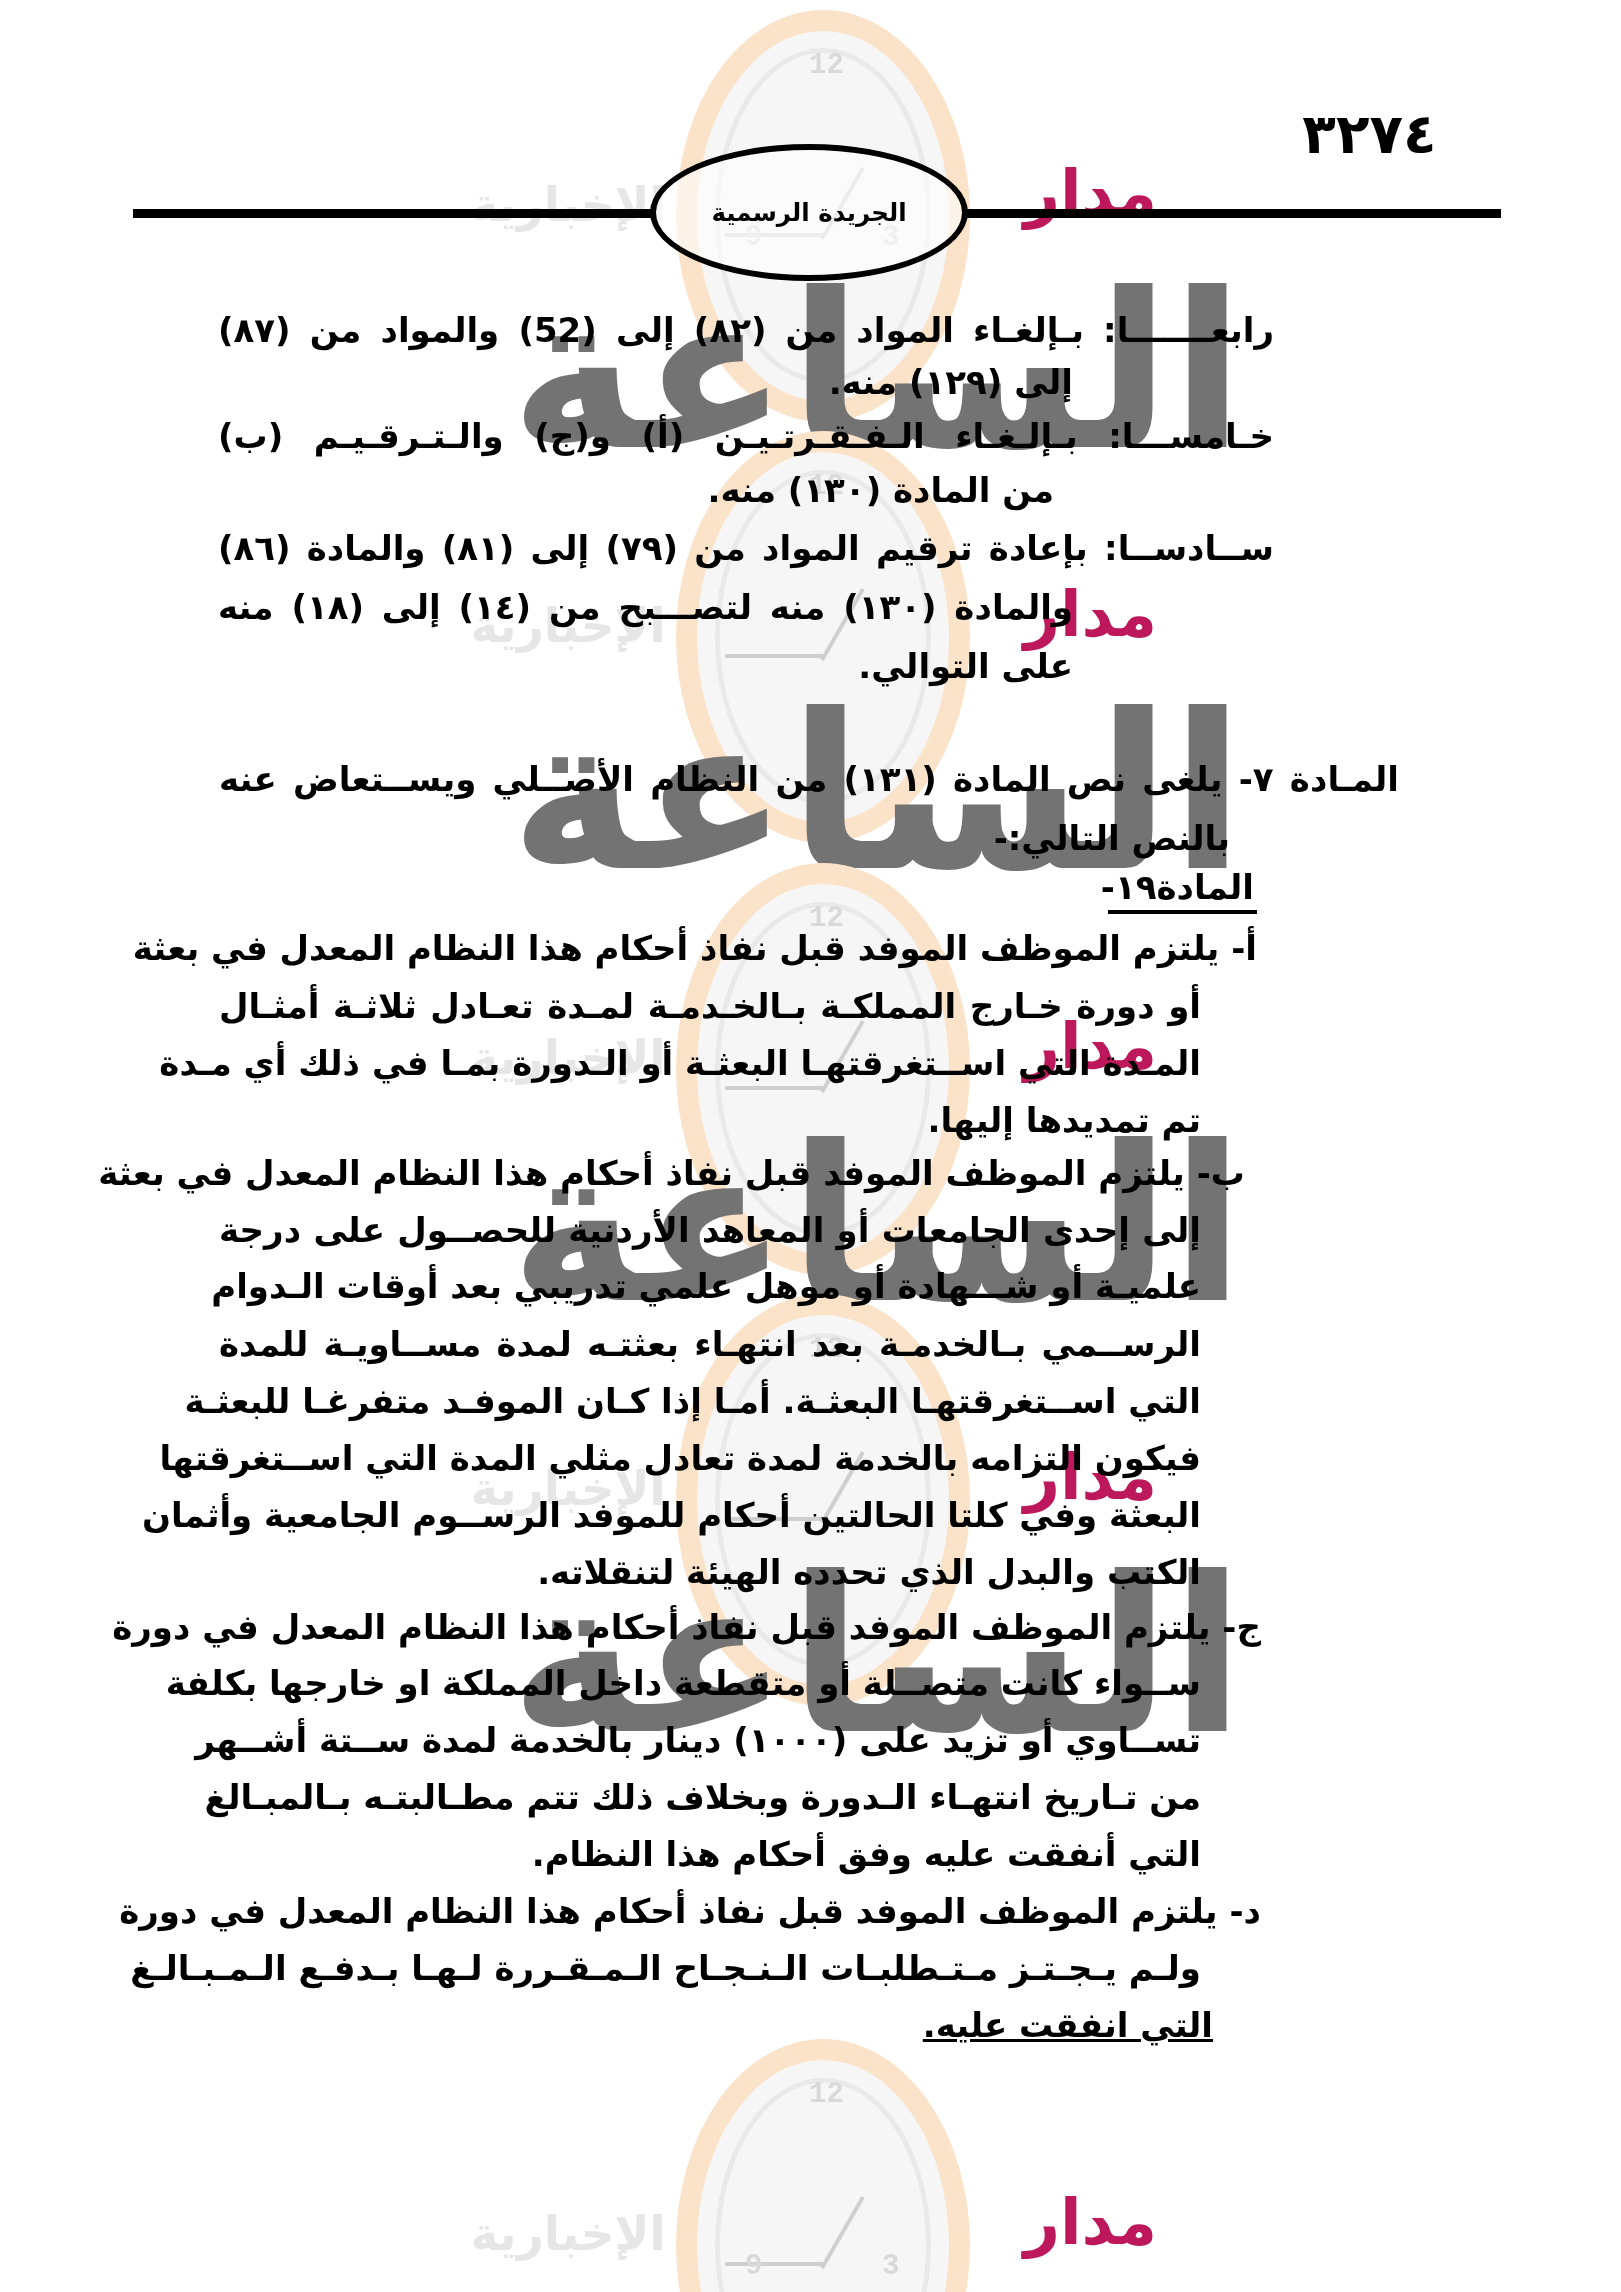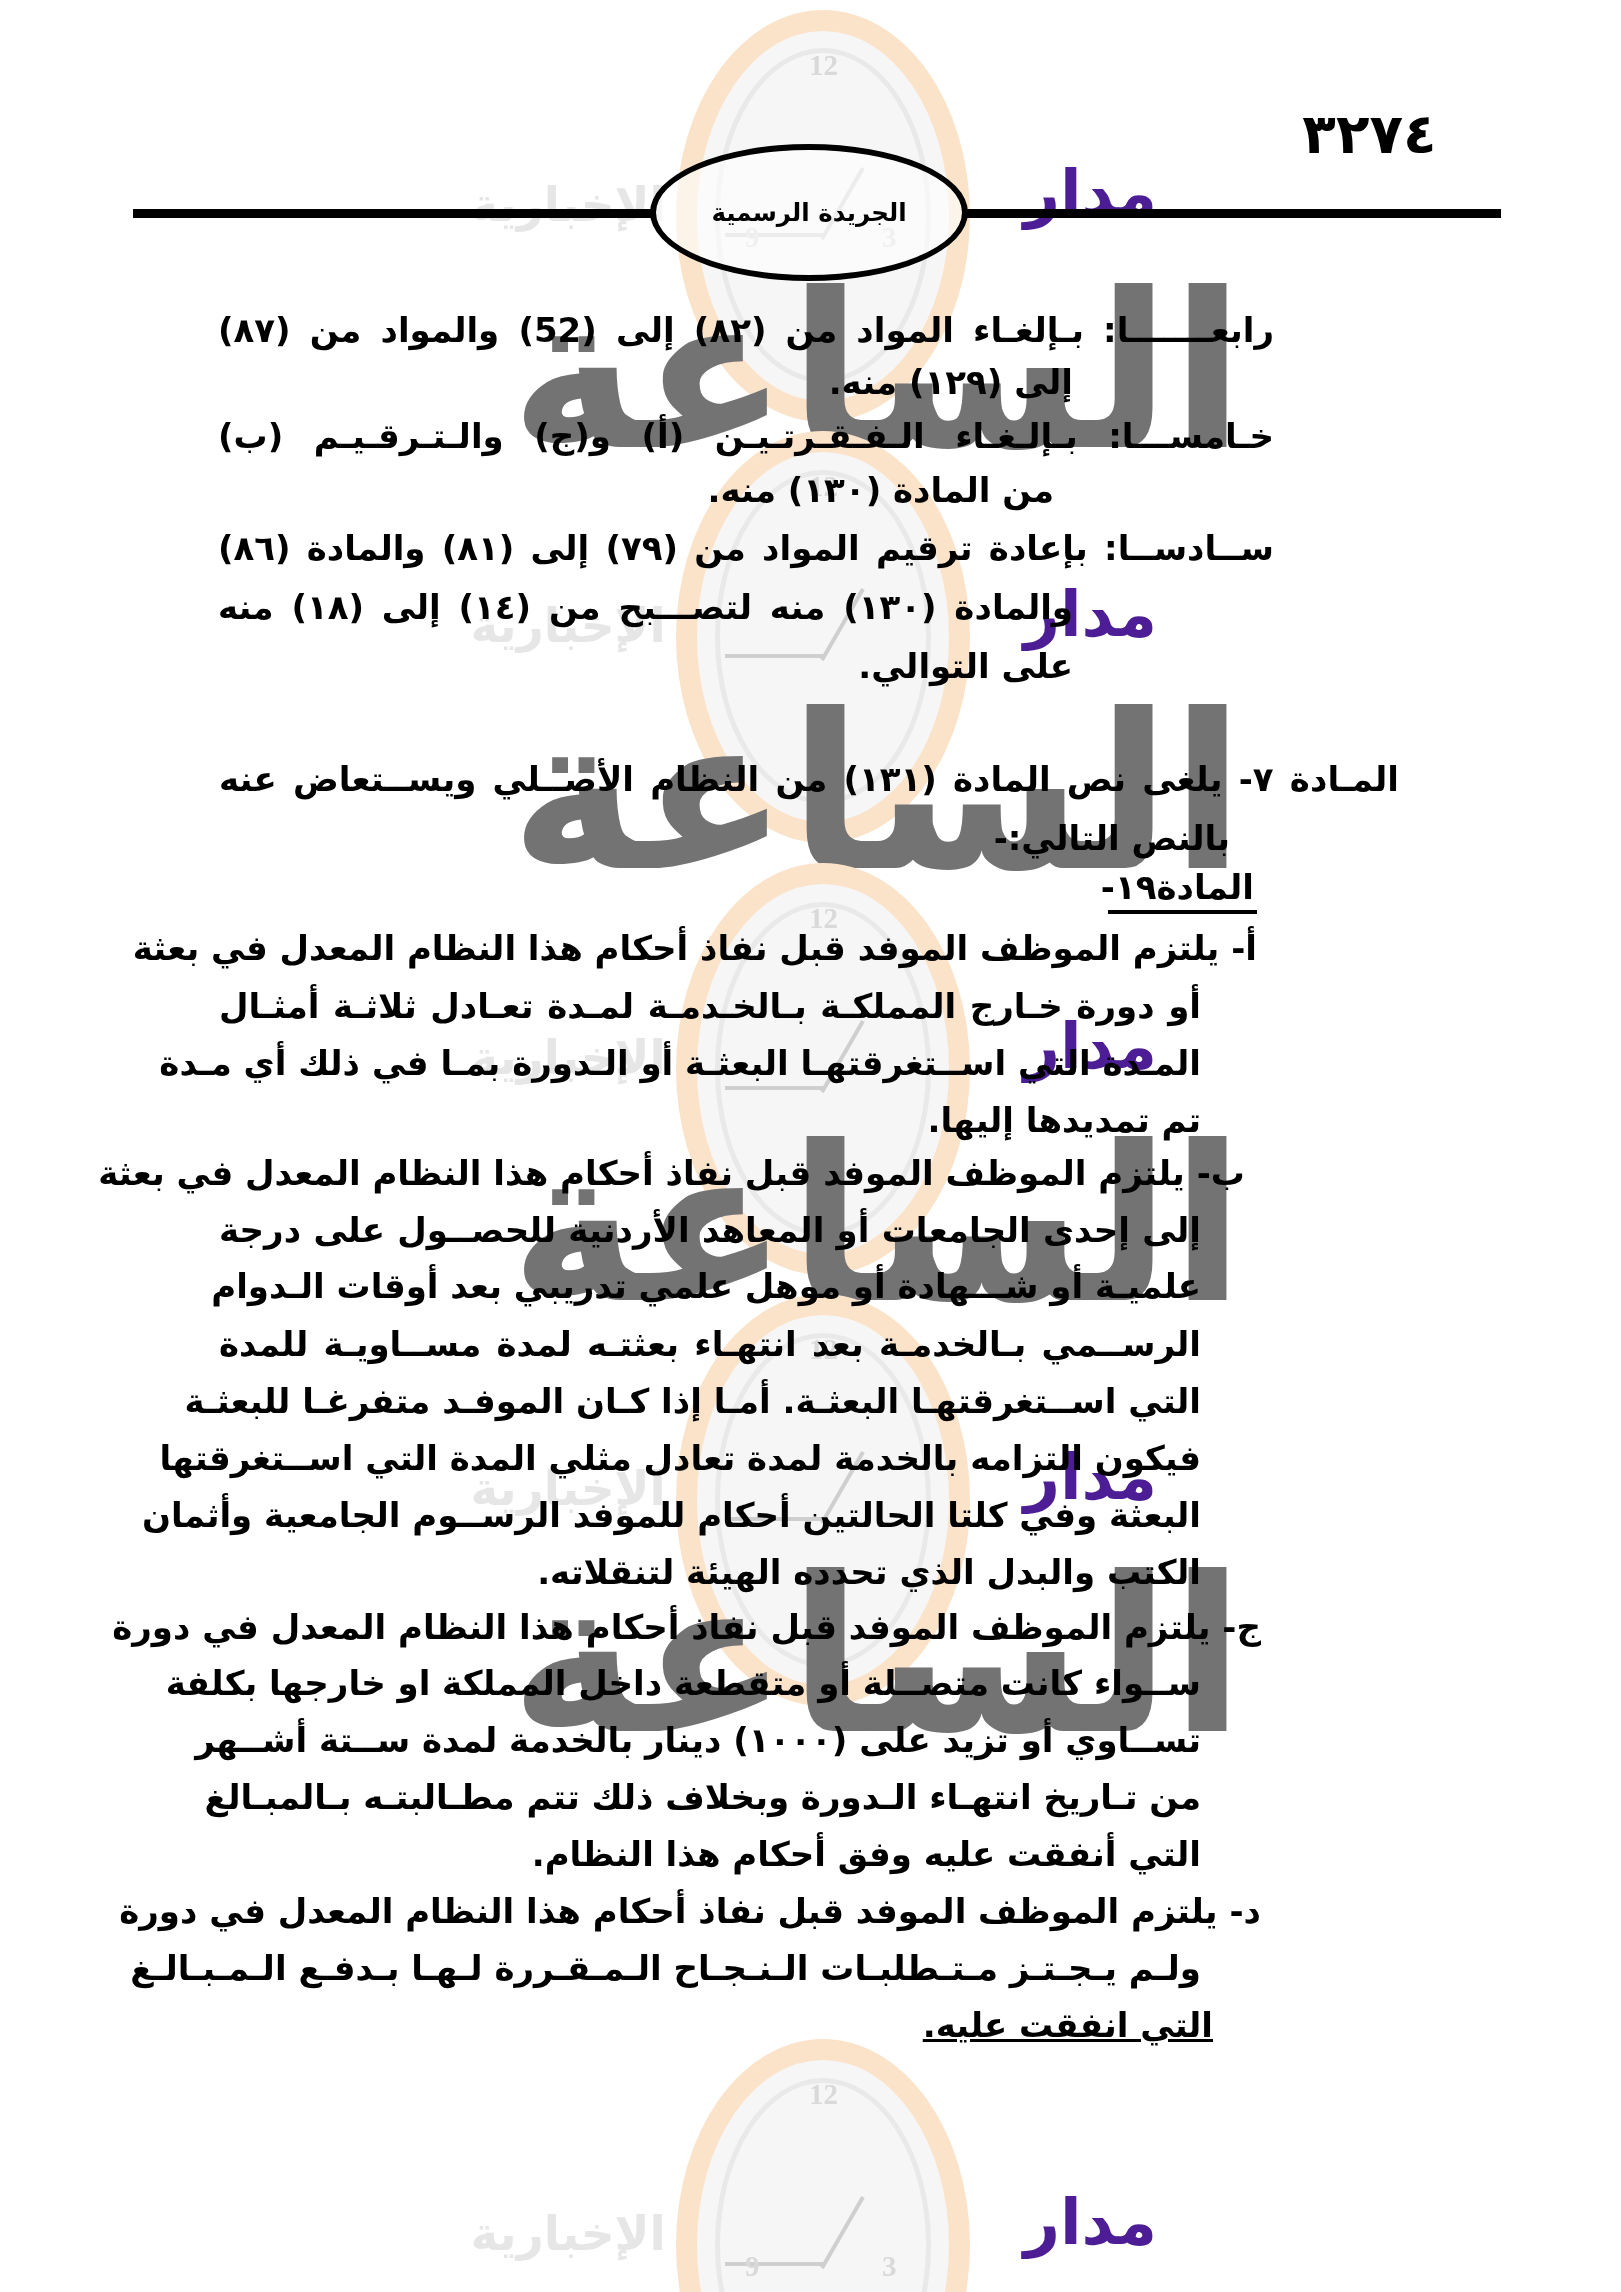--- a/index.html
+++ b/index.html
@@ -3,22 +3,22 @@
 <meta charset="utf-8">
 <style>
   html, body { margin:0; padding:0; background:#ffffff; }
   body { width:1621px; height:2293px; position:relative; overflow:hidden;
          font-family:"DejaVu Sans", "Liberation Sans", sans-serif; color:#000; }
   .wm { position:absolute; width:745px; height:510px; left:451px; pointer-events:none; }
   .wm .ring { position:absolute; left:225px; top:0; width:294px; height:412px; border-radius:50%;
               border:21.6px solid #fbe3c9; background:#f6f6f6; box-sizing:border-box; }
   .wm .ring::after { content:""; position:absolute; left:17.6px; top:17.6px; right:17.6px; bottom:17.6px;
               border-radius:50%; border:5.9px solid #e9e9e9; }
-  .wm .num { position:absolute; font-family:Liberation Serif, serif; font-size:29px; color:#d9d9d9; font-weight:bold; }
-  .wm .word-right { position:absolute; right:39px; top:147px; font-size:63px; font-weight:bold; color:#4c1d95; }
+  .wm .num { position:absolute; font-family:Liberation Mono, monospace; font-size:29px; color:#d9d9d9; font-weight:bold; }
+  .wm .word-right { position:absolute; right:39px; top:147px; font-size:63px; font-weight:bold; color:#be185d; }
   .wm .word-left  { position:absolute; left:19.6px; top:167px; font-size:47px; font-weight:bold; color:#e6e6e6; }
   .wm .big { position:absolute; left:59px; right:39px; top:235px; text-align:right; font-size:216px;
              line-height:255px; font-weight:bold; color:#737373; }
   .wm .hand1 { position:absolute; left:274px; top:223px; width:98px; height:3.9px; background:#cfcfcf; }
   .wm .hand2 { position:absolute; left:369px; top:147px; width:3.9px; height:82px; background:#cfcfcf; transform:rotate(30deg); transform-origin:bottom; }
 
   .page-number { position:absolute; top:102px; left:1296px; width:147px; text-align:center;
                  font-size:55px; font-weight:bold; letter-spacing:9.8px; direction:rtl; }
   .rule { position:absolute; top:209px; height:8.8px; background:#000; }
   .rule.left { left:133px; width:519px; }

